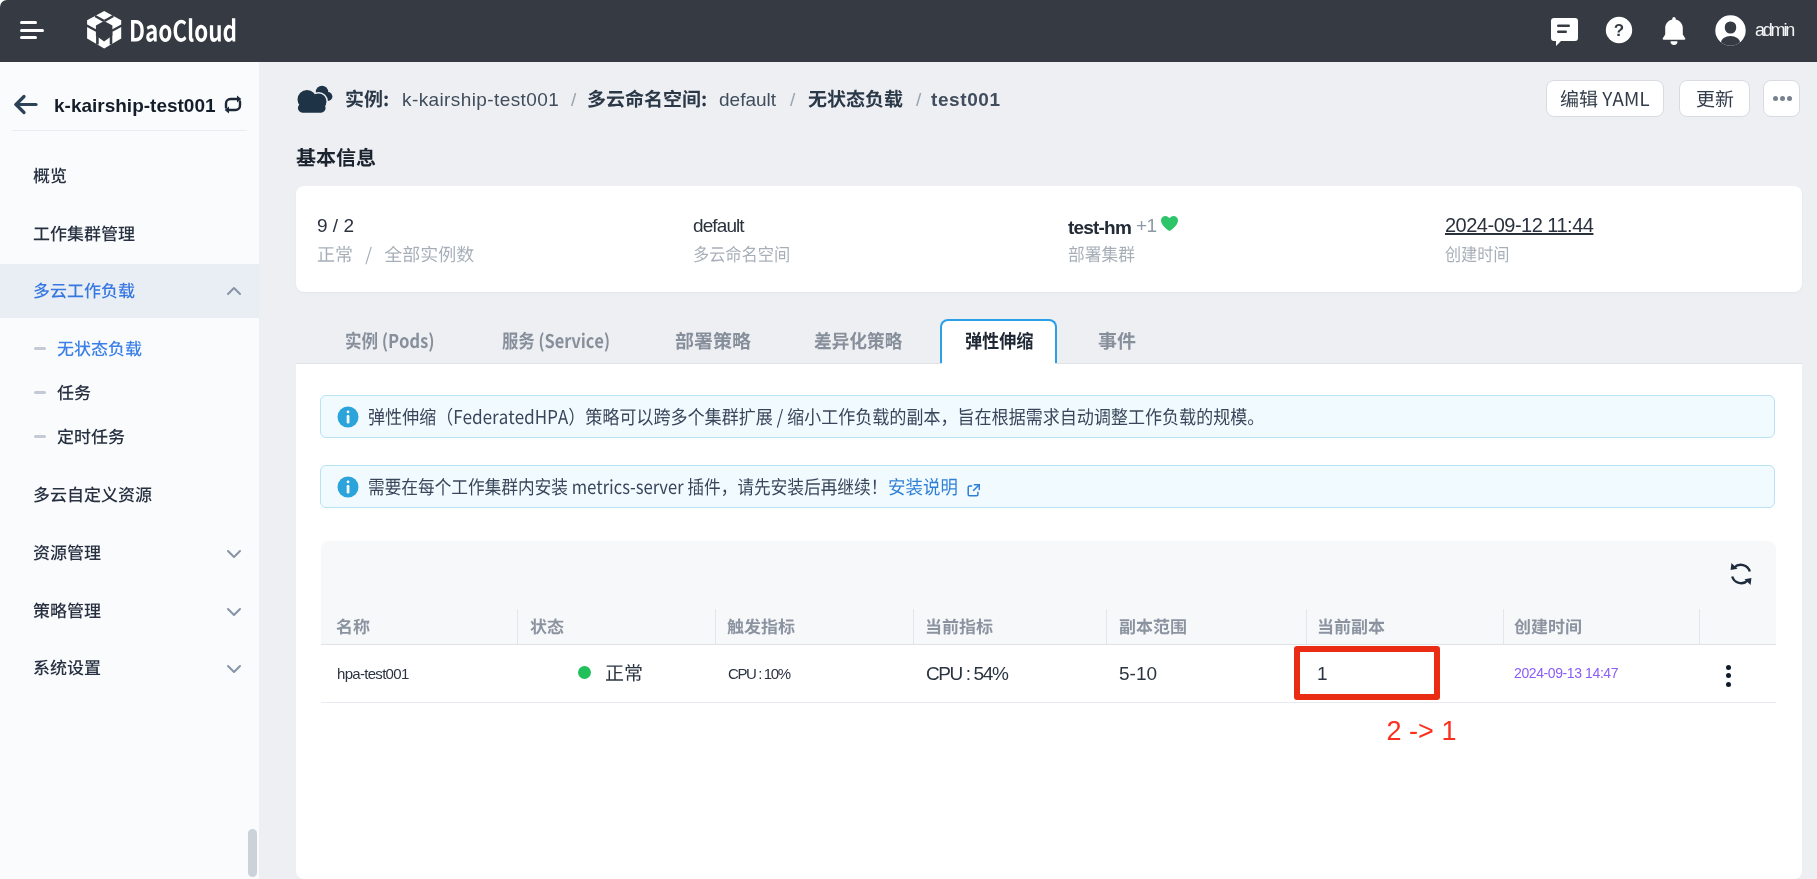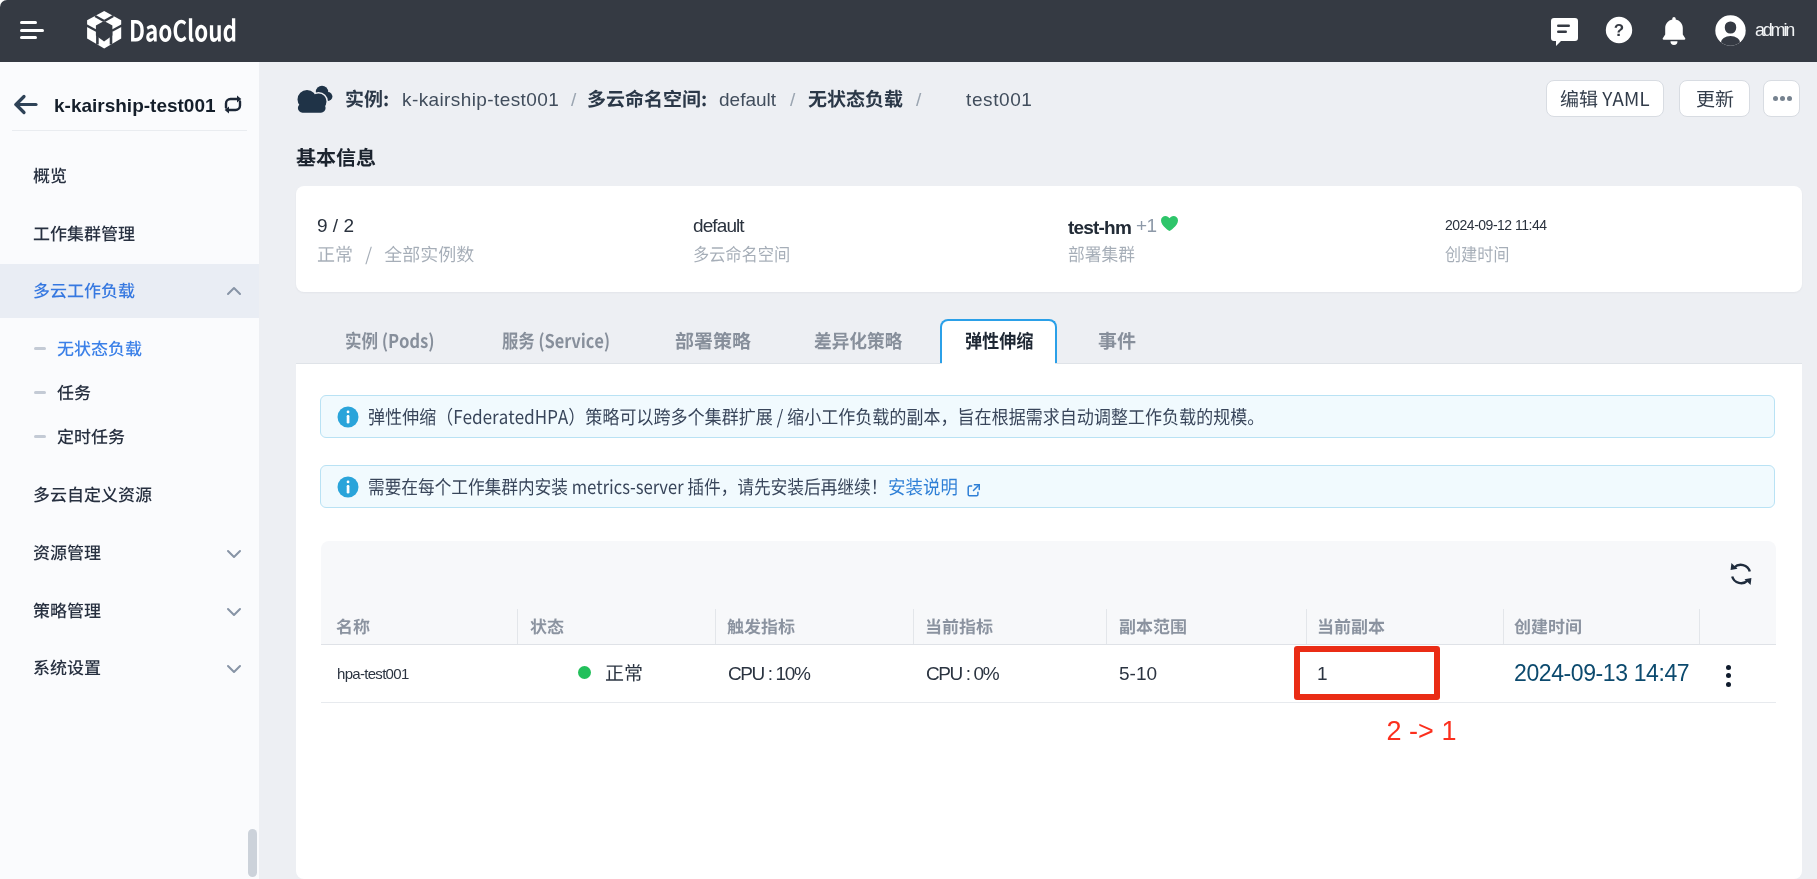--- a/index.html
+++ b/index.html
@@ -241,21 +241,21 @@
         <g fill="#2b3848" transform="scale(0.019,-0.019)">
           <path transform="translate(0)" d="M46 501H960V383H46ZM106 787H905V670H106ZM503 404H630V97Q630 68 639 60Q648 53 680 53Q687 53 703 53Q720 53 739 53Q759 53 776 53Q793 53 802 53Q822 53 833 63Q844 74 848 106Q852 138 855 202Q869 192 889 182Q909 172 931 164Q954 156 970 152Q963 67 947 20Q932 -27 899 -46Q867 -65 812 -65Q805 -65 789 -65Q774 -65 756 -65Q737 -65 719 -65Q700 -65 685 -65Q670 -65 663 -65Q599 -65 565 -50Q530 -35 517 0Q503 35 503 95ZM422 739H545Q543 661 538 582Q533 503 519 425Q506 347 478 273Q450 198 403 132Q356 66 284 10Q213 -46 110 -88Q97 -65 75 -36Q53 -6 29 12Q126 49 193 98Q259 147 302 205Q344 263 368 329Q392 394 402 463Q413 531 416 601Q420 672 422 739Z"></path>
           <path transform="translate(1000)" d="M367 571H956V452H367ZM691 514Q714 408 753 312Q793 215 850 139Q908 62 984 14Q970 3 954 -14Q937 -32 922 -51Q907 -70 897 -86Q816 -27 758 60Q699 147 659 258Q618 368 591 493ZM736 778 827 828Q848 802 870 771Q892 741 910 711Q929 681 940 658L843 599Q833 623 815 654Q797 685 777 717Q757 750 736 778ZM572 848H691V592Q691 511 681 423Q671 334 644 245Q617 155 564 71Q510 -14 424 -89Q407 -70 379 -49Q351 -28 327 -12Q409 58 458 136Q507 214 532 293Q556 372 564 448Q572 524 572 592ZM223 851H342V-88H223ZM34 668 128 723Q149 694 171 660Q194 626 213 593Q233 561 243 534L142 473Q133 499 115 533Q97 567 76 602Q54 638 34 668ZM28 223Q69 253 129 301Q188 349 248 400L295 304Q245 257 191 209Q138 160 89 120Z"></path>
           <path transform="translate(2000)" d="M47 721H956V611H47ZM442 860H566Q560 782 547 710Q533 637 506 570Q478 503 428 445Q379 388 300 341Q221 295 103 261Q95 284 75 313Q55 343 36 362Q144 390 215 429Q287 467 329 515Q372 563 394 619Q416 674 426 735Q436 796 442 860ZM587 717Q631 589 726 504Q822 418 977 384Q964 372 949 352Q933 332 920 312Q907 291 897 274Q786 306 705 363Q624 420 569 502Q514 584 476 692ZM375 392 479 454Q508 439 540 419Q572 399 601 379Q631 359 651 341L540 273Q523 291 495 312Q467 334 436 355Q404 375 375 392ZM263 244H382V74Q382 50 394 44Q406 38 450 38Q458 38 475 38Q491 38 512 38Q533 38 555 38Q577 38 595 38Q613 38 623 38Q648 38 660 46Q672 54 678 79Q684 104 686 154Q699 145 718 136Q737 127 757 121Q778 114 794 111Q787 39 770 0Q754 -39 722 -54Q689 -69 632 -69Q623 -69 603 -69Q584 -69 559 -69Q535 -69 510 -69Q485 -69 466 -69Q447 -69 438 -69Q369 -69 331 -56Q292 -43 278 -12Q263 19 263 73ZM404 256 497 311Q523 287 551 257Q579 228 604 199Q629 170 643 146L544 84Q531 108 508 138Q485 168 457 199Q430 231 404 256ZM740 229 846 262Q870 221 894 172Q918 123 937 76Q957 29 966 -8L852 -48Q844 -11 826 36Q809 84 787 134Q764 185 740 229ZM130 252 238 216Q228 172 215 123Q201 73 185 27Q168 -19 147 -55L39 -0Q60 33 77 75Q94 117 108 162Q122 208 130 252Z"></path>
           <path transform="translate(3000)" d="M344 752H653V656H267ZM320 849 450 826Q412 755 365 685Q318 614 257 549Q197 484 122 425Q112 439 96 455Q81 471 64 486Q47 500 32 509Q102 558 158 615Q213 673 254 733Q295 793 320 849ZM607 752H634L653 757L736 704Q717 667 689 624Q661 581 631 540Q601 499 573 468Q555 481 528 498Q501 515 480 526Q505 555 530 591Q555 628 576 665Q596 701 607 729ZM515 73 589 150Q652 125 718 97Q784 68 842 41Q901 14 943 -9L850 -91Q812 -68 757 -40Q702 -12 640 18Q578 47 515 73ZM449 393H574Q568 312 556 246Q544 179 515 126Q487 72 436 32Q384 -9 302 -39Q219 -69 97 -89Q91 -66 74 -36Q56 -6 40 13Q150 27 223 50Q296 72 340 104Q383 135 405 177Q427 220 436 273Q445 327 449 393ZM179 561H848V121H722V457H300V121H179Z"></path>
           <path transform="translate(4000)" d="M736 785 823 840Q844 820 867 795Q890 771 910 747Q930 723 941 703L848 642Q833 672 800 713Q767 753 736 785ZM46 632H957V539H46ZM95 782H543V690H95ZM264 849H378V580H264ZM592 849H711Q707 721 712 601Q716 480 728 378Q739 275 757 198Q774 121 798 77Q821 34 848 34Q863 34 870 68Q878 102 882 180Q900 161 926 143Q952 126 973 117Q964 39 948 -3Q932 -46 906 -63Q880 -80 838 -80Q787 -80 749 -45Q711 -9 684 55Q657 119 639 205Q621 292 611 396Q600 500 596 615Q592 730 592 849ZM820 495 926 466Q893 347 844 244Q795 140 729 54Q663 -32 579 -97Q566 -77 543 -53Q520 -29 499 -14Q576 39 638 117Q700 195 746 291Q791 387 820 495ZM59 463H570V370H59ZM307 348H418V-86H307ZM105 175Q102 186 96 206Q90 225 83 245Q75 266 68 280Q82 283 95 296Q108 309 120 329Q130 342 149 376Q168 410 189 456Q210 502 225 550L342 519Q319 466 290 413Q261 361 230 314Q199 268 170 232V230Q170 230 160 224Q150 219 137 210Q125 201 115 192Q105 182 105 175ZM105 175V259L158 289H558L557 190H188Q159 190 136 186Q112 182 105 175ZM55 110Q119 114 204 119Q289 125 384 132Q479 138 574 145L573 49Q483 41 392 32Q301 24 217 17Q133 9 65 3Z"></path>
         </g>
       </g>
     </svg>
 <div style="position:absolute;top:86.5px;font-family:'Liberation Sans',sans-serif;font-size:19px;color:#9aa4b0;font-weight:400;line-height:25px;white-space:nowrap;left:916.0px;">/</div>
-<div style="position:absolute;top:86.5px;font-family:'Liberation Sans',sans-serif;font-size:19px;color:#414d5c;font-weight:400;line-height:25px;white-space:nowrap;letter-spacing:0.6px;left:931.0px;margin-left:35px;">test001</div>
+<div style="position:absolute;top:86.5px;font-family:'Liberation Sans',sans-serif;font-size:19px;color:#414d5c;font-weight:700;line-height:25px;white-space:nowrap;letter-spacing:0.6px;left:931.0px;">test001</div>
 <div style="position:absolute;left:1546px;top:80px;width:118px;height:37px;background:#fff;border:1px solid #d8dce2;border-radius:8px;box-sizing:border-box;"></div>
 <svg style="position:absolute;left:1560.2px;top:86.5px;overflow:visible" width="89.6" height="27.6">
       <g transform="translate(0,19.00)">
         <g fill="#323c4a" transform="scale(0.019,-0.019)">
           <path transform="translate(0)" d="M68 182Q66 189 62 202Q58 214 54 227Q49 240 45 249Q61 252 77 270Q94 288 116 316Q127 330 149 361Q170 393 198 436Q225 480 253 530Q280 581 303 632L364 597Q329 529 289 461Q248 393 205 332Q161 271 117 221V219Q117 219 110 215Q102 212 92 206Q82 201 75 194Q68 188 68 182ZM68 182 63 242 97 267 334 317Q333 302 335 284Q337 267 339 255Q256 236 205 224Q155 211 128 204Q101 196 88 191Q75 186 68 182ZM61 423Q59 430 55 443Q51 456 46 469Q42 482 38 491Q51 495 63 511Q76 528 91 554Q99 567 114 595Q129 624 148 664Q166 704 184 749Q201 795 215 840L287 815Q263 751 233 688Q204 624 171 567Q138 509 105 463V461Q105 461 99 457Q92 454 83 447Q74 441 68 435Q61 429 61 423ZM61 423 59 479 95 501 268 519Q265 505 264 487Q262 469 262 457Q203 450 166 445Q130 439 109 436Q88 432 77 429Q67 426 61 423ZM40 54Q96 73 173 102Q250 132 332 163L346 103Q271 71 195 41Q120 10 58 -15ZM624 377H675V-47H624ZM746 378H797V-46H746ZM871 413H930V-7Q930 -28 926 -41Q922 -54 908 -62Q895 -69 877 -71Q858 -73 831 -73Q830 -60 825 -44Q820 -28 814 -16Q831 -17 843 -17Q856 -17 861 -17Q871 -16 871 -7ZM414 732H483V515Q483 454 479 380Q475 306 464 228Q452 150 430 75Q408 -0 372 -63Q366 -57 355 -48Q344 -40 333 -32Q322 -24 314 -21Q348 39 368 109Q389 178 398 249Q408 321 411 390Q414 458 414 515ZM450 732H920V498H450V561H850V668H450ZM481 412H903V350H541V-72H481ZM512 202H898V143H512ZM605 826 675 846Q693 818 709 784Q724 749 732 723L658 698Q652 724 637 760Q621 796 605 826Z"></path>
           <path transform="translate(1000)" d="M47 722H412V650H47ZM244 568H313V-76H244ZM40 167Q88 174 150 185Q213 196 282 209Q352 221 423 234L427 169Q329 148 231 129Q133 109 56 94ZM81 332Q79 339 75 351Q71 364 67 376Q62 389 58 398Q71 401 82 423Q93 446 105 479Q111 495 123 532Q135 569 149 619Q162 670 175 727Q188 784 196 840L269 825Q254 745 232 664Q210 583 184 508Q158 434 131 374V372Q131 372 123 368Q116 364 106 358Q96 351 88 344Q81 337 81 332ZM81 332V394L121 414H405V346H153Q128 346 108 342Q87 338 81 332ZM815 517H885V-80H815ZM551 751V650H819V751ZM482 808H892V594H482ZM423 535H953V472H423ZM523 386H835V329H523ZM523 242H838V185H523ZM491 519H560V61L491 53ZM400 76Q468 80 559 86Q650 92 753 100Q857 107 960 115L959 52Q861 44 761 36Q662 28 572 21Q482 14 412 8Z"></path>
           <path transform="translate(2224)" d="M219 0V284L-1 733H97L192 526Q210 485 227 446Q244 407 264 365H268Q288 407 306 446Q324 485 342 526L436 733H532L311 284V0Z"></path>
           <path transform="translate(2755)" d="M4 0 252 733H355L604 0H506L378 410Q358 473 340 533Q322 594 304 658H300Q283 594 265 533Q246 473 227 410L97 0ZM133 224V297H471V224Z"></path>
           <path transform="translate(3363)" d="M101 0V733H212L352 341Q366 304 379 265Q392 226 405 188H409Q423 226 435 265Q448 304 460 341L600 733H711V0H625V406Q625 438 627 476Q629 513 632 552Q635 590 637 622H633L574 455L436 74H374L235 455L176 622H172Q176 590 178 552Q181 513 183 476Q184 438 184 406V0Z"></path>
           <path transform="translate(4175)" d="M101 0V733H193V79H514V0Z"></path>
@@ -322,21 +322,21 @@
 <svg style="position:absolute;left:1068.0px;top:243.2px;overflow:visible" width="67.0" height="26.1">
       <g transform="translate(0,18.00)">
         <g fill="#a6aeb8" transform="scale(0.01674,-0.018)">
           <path transform="translate(0)" d="M627 787H886V718H694V-78H627ZM871 787H885L897 790L948 757Q922 687 889 607Q856 527 824 457Q892 386 914 326Q936 267 936 215Q936 171 925 137Q915 102 890 85Q878 77 862 72Q846 67 828 65Q809 63 787 63Q764 63 742 64Q741 78 736 99Q731 120 722 135Q744 133 764 132Q784 132 799 132Q811 133 821 136Q832 138 840 143Q855 152 861 174Q867 196 866 222Q866 268 842 324Q818 380 751 448Q768 487 785 530Q802 573 818 616Q834 658 848 697Q861 735 871 764ZM80 722H552V654H80ZM51 452H575V383H51ZM141 628 206 645Q229 605 247 557Q265 510 272 475L204 455Q197 491 179 539Q161 587 141 628ZM433 648 508 631Q494 596 479 557Q463 519 448 484Q432 449 418 422L354 439Q368 467 383 504Q399 541 412 579Q425 617 433 648ZM148 42H491V-26H148ZM109 291H529V-66H454V223H180V-73H109ZM247 826 314 844Q331 813 347 775Q363 737 370 711L299 688Q292 715 278 754Q263 793 247 826Z"></path>
           <path transform="translate(1000)" d="M650 745V649H819V745ZM415 745V649H581V745ZM185 745V649H346V745ZM114 801H894V593H114ZM56 388H946V325H56ZM157 524H732V464H157ZM305 136H811V83H305ZM303 10H811V-46H303ZM835 559 895 521Q821 449 727 389Q632 329 524 279Q416 230 302 192Q187 154 72 125Q69 134 62 146Q56 158 48 170Q41 182 34 190Q149 214 263 250Q377 286 482 332Q587 379 677 436Q767 493 835 559ZM433 594H506V358H433ZM336 258H817V201H336V-79H267V214L309 258ZM781 258H854V-76H781Z"></path>
           <path transform="translate(2000)" d="M54 225H947V162H54ZM227 606H846V552H227ZM227 486H849V432H227ZM490 691H562V333H490ZM460 292H535V-79H460ZM444 205 503 176Q465 137 416 100Q366 64 309 31Q252 -1 193 -26Q134 -52 79 -69Q70 -55 56 -36Q42 -17 29 -6Q85 9 144 30Q203 52 258 80Q314 109 362 140Q410 172 444 205ZM553 206Q587 173 634 142Q682 110 738 84Q794 57 853 36Q912 14 968 1Q960 -7 951 -18Q942 -29 934 -40Q926 -51 920 -61Q864 -45 805 -20Q745 4 688 35Q631 66 581 102Q531 137 494 176ZM265 842 343 827Q299 748 235 665Q172 581 85 510Q79 518 69 527Q59 536 49 545Q39 553 30 558Q85 600 130 649Q175 698 209 748Q243 798 265 842ZM467 824 534 843Q553 815 570 780Q588 745 596 721L525 698Q518 723 501 759Q485 795 467 824ZM198 363H919V303H198ZM247 734H887V672H247V271H172V687L218 734Z"></path>
           <path transform="translate(3000)" d="M530 645H942V576H530ZM544 441H924V371H544ZM507 226H964V155H507ZM543 812 603 833Q628 796 649 750Q669 705 676 670L611 646Q605 681 586 727Q566 774 543 812ZM851 841 923 823Q903 778 881 731Q860 683 840 650L778 667Q791 691 804 721Q818 752 831 783Q843 815 851 841ZM696 613H768V-81H696ZM44 625H520V560H44ZM95 790H460V395H90V460H390V725H95ZM148 292H217V-80H148ZM177 292H474V-26H177V40H401V226H177ZM219 766 291 763Q281 616 258 493Q235 370 193 271Q150 172 78 99Q74 106 65 117Q56 129 46 140Q36 151 28 157Q95 221 133 312Q172 403 192 518Q211 633 219 766Z"></path>
         </g>
       </g>
     </svg>
-<div style="position:absolute;top:212.5px;font-family:'Liberation Sans',sans-serif;font-size:14px;color:#2a323e;font-weight:400;line-height:25px;white-space:nowrap;letter-spacing:-0.5px;left:1445.0px;">2024-09-12 11:44</div>
+<div style="position:absolute;top:212.5px;font-family:'Liberation Sans',sans-serif;font-size:20px;color:#2a323e;font-weight:400;line-height:25px;white-space:nowrap;letter-spacing:-0.5px;left:1445.0px;text-decoration:underline;">2024-09-12 11:44</div>
 <svg style="position:absolute;left:1445.0px;top:243.2px;overflow:visible" width="64.4" height="26.1">
       <g transform="translate(0,18.00)">
         <g fill="#a6aeb8" transform="scale(0.01611,-0.018)">
           <path transform="translate(0)" d="M838 824H913V20Q913 -17 902 -36Q891 -54 867 -64Q843 -72 799 -75Q756 -77 686 -76Q683 -62 675 -41Q667 -20 659 -5Q694 -6 725 -6Q756 -6 779 -6Q802 -6 812 -6Q826 -5 832 1Q838 6 838 20ZM643 724H715V168H643ZM174 474H463V407H174ZM142 474H216V45Q216 17 226 9Q237 0 275 0Q285 0 308 0Q332 0 360 0Q389 0 414 0Q439 0 450 0Q474 0 485 11Q497 21 502 51Q507 82 509 141Q522 132 541 124Q560 116 576 112Q571 43 560 4Q549 -34 525 -50Q500 -65 455 -65Q448 -65 429 -65Q411 -65 386 -65Q361 -65 337 -65Q312 -65 294 -65Q275 -65 269 -65Q221 -65 193 -56Q165 -47 154 -23Q142 1 142 45ZM435 474H507Q507 474 507 463Q507 452 506 444Q502 358 496 304Q491 250 483 220Q475 191 463 178Q452 165 438 160Q425 155 406 152Q391 151 364 151Q337 151 307 153Q306 168 301 186Q296 204 288 218Q316 215 340 214Q364 213 374 213Q385 213 391 215Q398 216 403 223Q410 231 416 256Q422 281 427 331Q432 381 435 463ZM297 748 348 789Q391 746 439 694Q486 643 528 594Q569 545 595 507L540 457Q515 495 475 546Q434 596 388 649Q341 702 297 748ZM313 838 383 818Q334 707 257 605Q180 503 82 428Q76 436 66 445Q56 455 46 464Q36 474 27 480Q91 526 146 585Q201 644 244 709Q287 774 313 838Z"></path>
           <path transform="translate(1000)" d="M330 620H945V561H330ZM379 345H899V288H379ZM337 209H937V149H337ZM581 840H652V49H581ZM394 755H876V422H387V483H809V695H394ZM64 778H292V711H64ZM137 492H290V425H128ZM264 492H278L292 493L334 483Q311 270 249 131Q186 -8 92 -80Q87 -72 77 -63Q67 -53 56 -44Q45 -34 37 -30Q129 36 187 162Q245 288 264 477ZM134 343Q165 238 214 173Q263 108 329 73Q395 38 477 25Q559 13 654 13Q666 13 696 13Q726 13 765 13Q804 13 844 13Q883 13 915 13Q947 13 962 14Q956 6 951 -6Q945 -19 940 -32Q935 -45 933 -55H881H653Q544 -55 454 -40Q364 -25 292 15Q220 55 167 129Q113 203 78 322ZM97 393Q95 401 89 412Q83 423 77 435Q71 447 66 454Q80 457 97 474Q114 491 129 515Q140 530 164 570Q187 610 214 663Q241 717 262 771V776L290 789L338 758Q294 665 246 579Q197 494 151 433V432Q151 432 143 428Q135 424 124 418Q113 412 105 406Q97 399 97 393Z"></path>
           <path transform="translate(2000)" d="M118 756H394V106H118V174H324V688H118ZM121 469H350V402H121ZM81 756H153V25H81ZM440 640H962V565H440ZM764 835H840V33Q840 -8 829 -27Q817 -47 790 -56Q763 -66 714 -68Q665 -70 590 -70Q587 -54 579 -32Q571 -9 562 7Q602 6 637 5Q673 4 699 5Q725 5 736 6Q751 6 758 12Q764 18 764 33ZM474 452 536 485Q563 447 593 403Q623 359 649 318Q676 277 693 246L627 208Q611 239 585 281Q560 324 530 369Q501 414 474 452Z"></path>
           <path transform="translate(3000)" d="M91 615H168V-80H91ZM106 791 164 827Q188 806 212 781Q236 755 257 730Q278 705 289 684L227 644Q215 664 196 690Q176 716 153 742Q129 769 106 791ZM352 784H878V713H352ZM836 784H913V11Q913 -20 905 -37Q898 -53 878 -63Q858 -72 826 -74Q793 -75 747 -75Q744 -61 738 -41Q731 -20 723 -6Q755 -7 782 -7Q809 -7 819 -7Q829 -6 832 -2Q836 2 836 11ZM379 295V160H619V295ZM379 491V358H619V491ZM311 554H690V98H311Z"></path>
         </g>
       </g>
     </svg>
@@ -637,23 +637,23 @@
 <div style="position:absolute;top:660.5px;font-family:'Liberation Sans',sans-serif;font-size:15px;color:#2b3441;font-weight:400;line-height:25px;white-space:nowrap;letter-spacing:-0.7px;left:337.0px;">hpa-test001</div>
 <div style="position:absolute;left:577.5px;top:665.5px;width:13px;height:13px;background:#22c05b;border-radius:50%;"></div>
 <svg style="position:absolute;left:605.0px;top:661.0px;overflow:visible" width="38.0" height="27.6">
       <g transform="translate(0,19.00)">
         <g fill="#2b3441" transform="scale(0.019,-0.019)">
           <path transform="translate(0)" d="M90 767H917V693H90ZM523 426H878V353H523ZM52 38H950V-35H52ZM486 739H565V2H486ZM188 510H265V-1H188Z"></path>
           <path transform="translate(1000)" d="M474 353H551V-80H474ZM313 491V393H692V491ZM241 548H768V336H241ZM152 253H821V185H227V-35H152ZM784 253H860V43Q860 14 853 -3Q845 -19 821 -28Q797 -36 758 -38Q719 -39 661 -39Q658 -24 651 -5Q643 14 635 29Q665 28 692 27Q718 27 737 27Q756 27 764 27Q776 29 780 32Q784 35 784 44ZM468 841H544V658H468ZM86 685H921V470H847V619H158V470H86ZM168 803 236 831Q260 804 284 771Q307 738 320 714L249 680Q238 706 214 741Q191 776 168 803ZM763 832 841 805Q816 773 789 740Q762 708 740 685L678 710Q693 726 708 748Q724 770 739 792Q753 815 763 832Z"></path>
         </g>
       </g>
     </svg>
-<div style="position:absolute;top:660.5px;font-family:'Liberation Sans',sans-serif;font-size:19px;color:#2b3441;font-weight:400;line-height:25px;white-space:nowrap;letter-spacing:-1.4px;left:728.0px;">CPU : 10%</div>
-<div style="position:absolute;top:660.5px;font-family:'Liberation Sans',sans-serif;font-size:19px;color:#2b3441;font-weight:400;line-height:25px;white-space:nowrap;letter-spacing:-1.4px;left:926.0px;">CPU : 0%</div>
+<div style="position:absolute;top:660.5px;font-family:'Liberation Sans',sans-serif;font-size:15px;color:#2b3441;font-weight:400;line-height:25px;white-space:nowrap;letter-spacing:-1.4px;left:728.0px;">CPU : 10%</div>
+<div style="position:absolute;top:660.5px;font-family:'Liberation Sans',sans-serif;font-size:19px;color:#2b3441;font-weight:400;line-height:25px;white-space:nowrap;letter-spacing:-1.4px;left:926.0px;">CPU : 54%</div>
 <div style="position:absolute;top:660.5px;font-family:'Liberation Sans',sans-serif;font-size:19px;color:#2b3441;font-weight:400;line-height:25px;white-space:nowrap;left:1119.0px;">5-10</div>
 <div style="position:absolute;top:660.5px;font-family:'Liberation Sans',sans-serif;font-size:19px;color:#2b3441;font-weight:400;line-height:25px;white-space:nowrap;left:1317.0px;">1</div>
-<div style="position:absolute;top:660.5px;font-family:'Liberation Sans',sans-serif;font-size:23px;color:#0c4a6e;font-weight:400;line-height:25px;white-space:nowrap;letter-spacing:-0.4px;left:1514.0px;">2024-09-13 14:47</div>
+<div style="position:absolute;top:660.5px;font-family:'Liberation Sans',sans-serif;font-size:14px;color:#8b5cf6;font-weight:400;line-height:25px;white-space:nowrap;letter-spacing:-0.4px;left:1514.0px;">2024-09-13 14:47</div>
 <div style="position:absolute;left:1726px;top:664.5px;width:5.4px;height:5.4px;background:#0f1b2d;border-radius:50%;"></div>
 <div style="position:absolute;left:1726px;top:673px;width:5.4px;height:5.4px;background:#0f1b2d;border-radius:50%;"></div>
 <div style="position:absolute;left:1726px;top:681.5px;width:5.4px;height:5.4px;background:#0f1b2d;border-radius:50%;"></div>
 <div style="position:absolute;left:321px;top:702px;width:1455px;height:1px;background:#e7eaee;"></div>
 <div style="position:absolute;left:1294px;top:646px;width:146px;height:54px;border:6px solid #ea2c15;border-radius:3px;box-sizing:border-box"></div>
 <div style="position:absolute;top:714.0px;font-family:'Liberation Sans',sans-serif;font-size:27px;color:#fb2f1d;font-weight:400;line-height:35px;white-space:nowrap;left:1421.5px;transform:translateX(-50%);">2 -&gt; 1</div>
 </div>
 </body></html>

